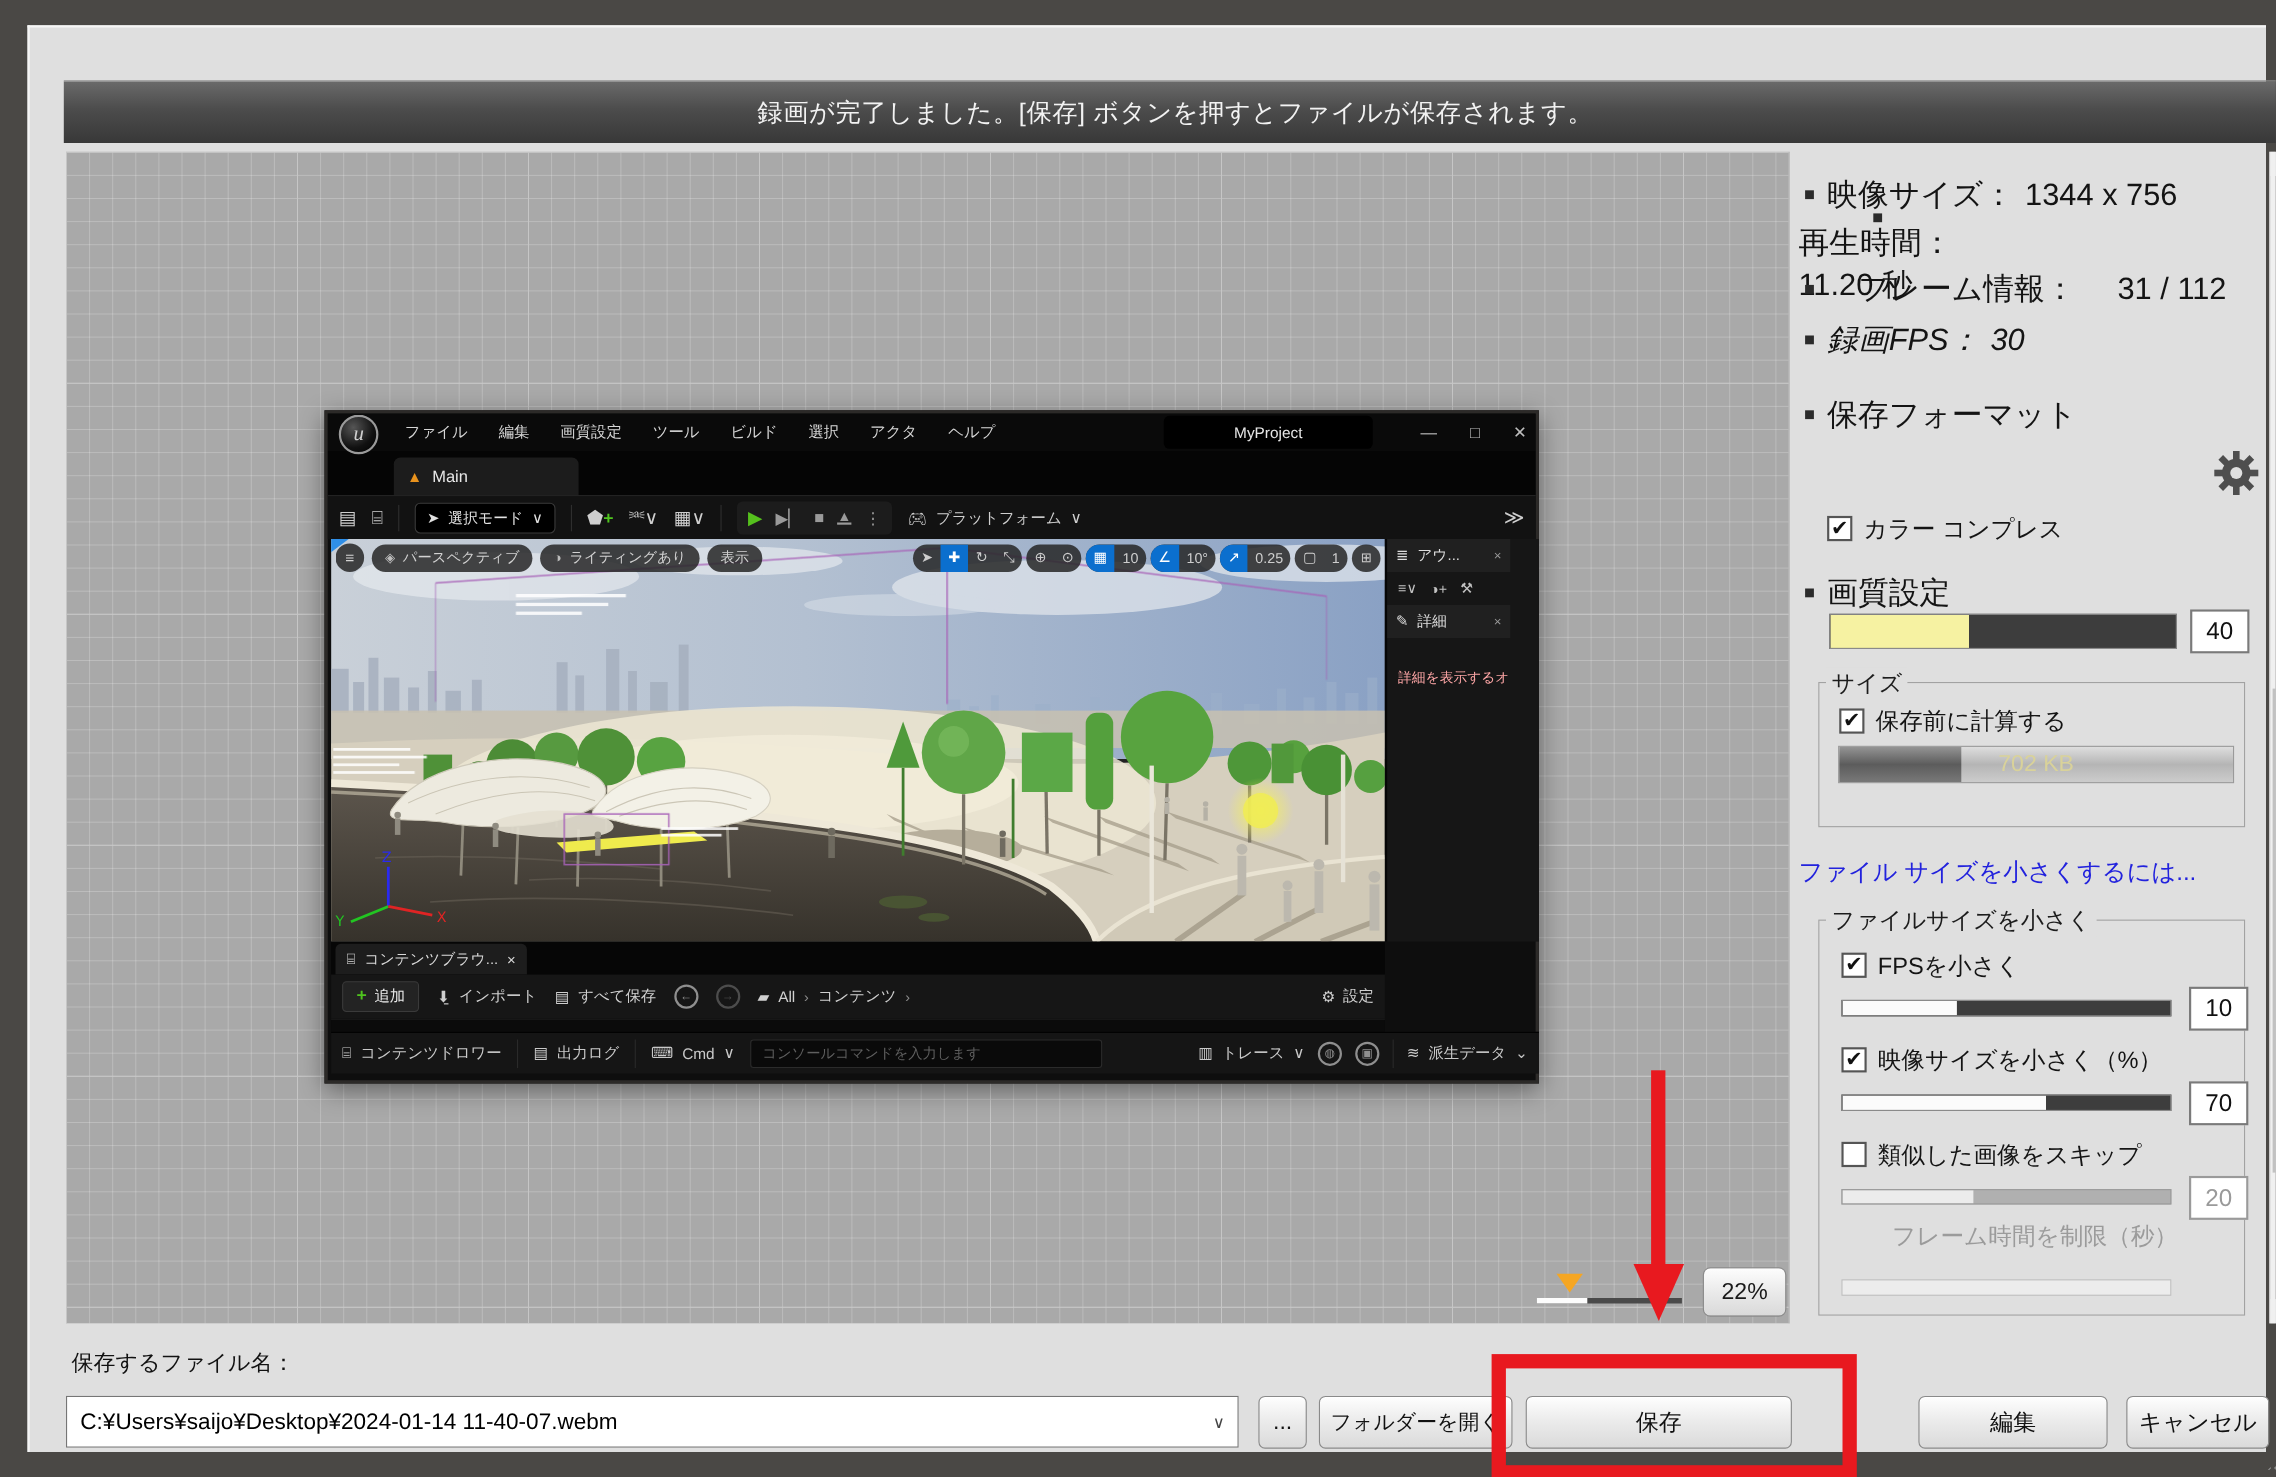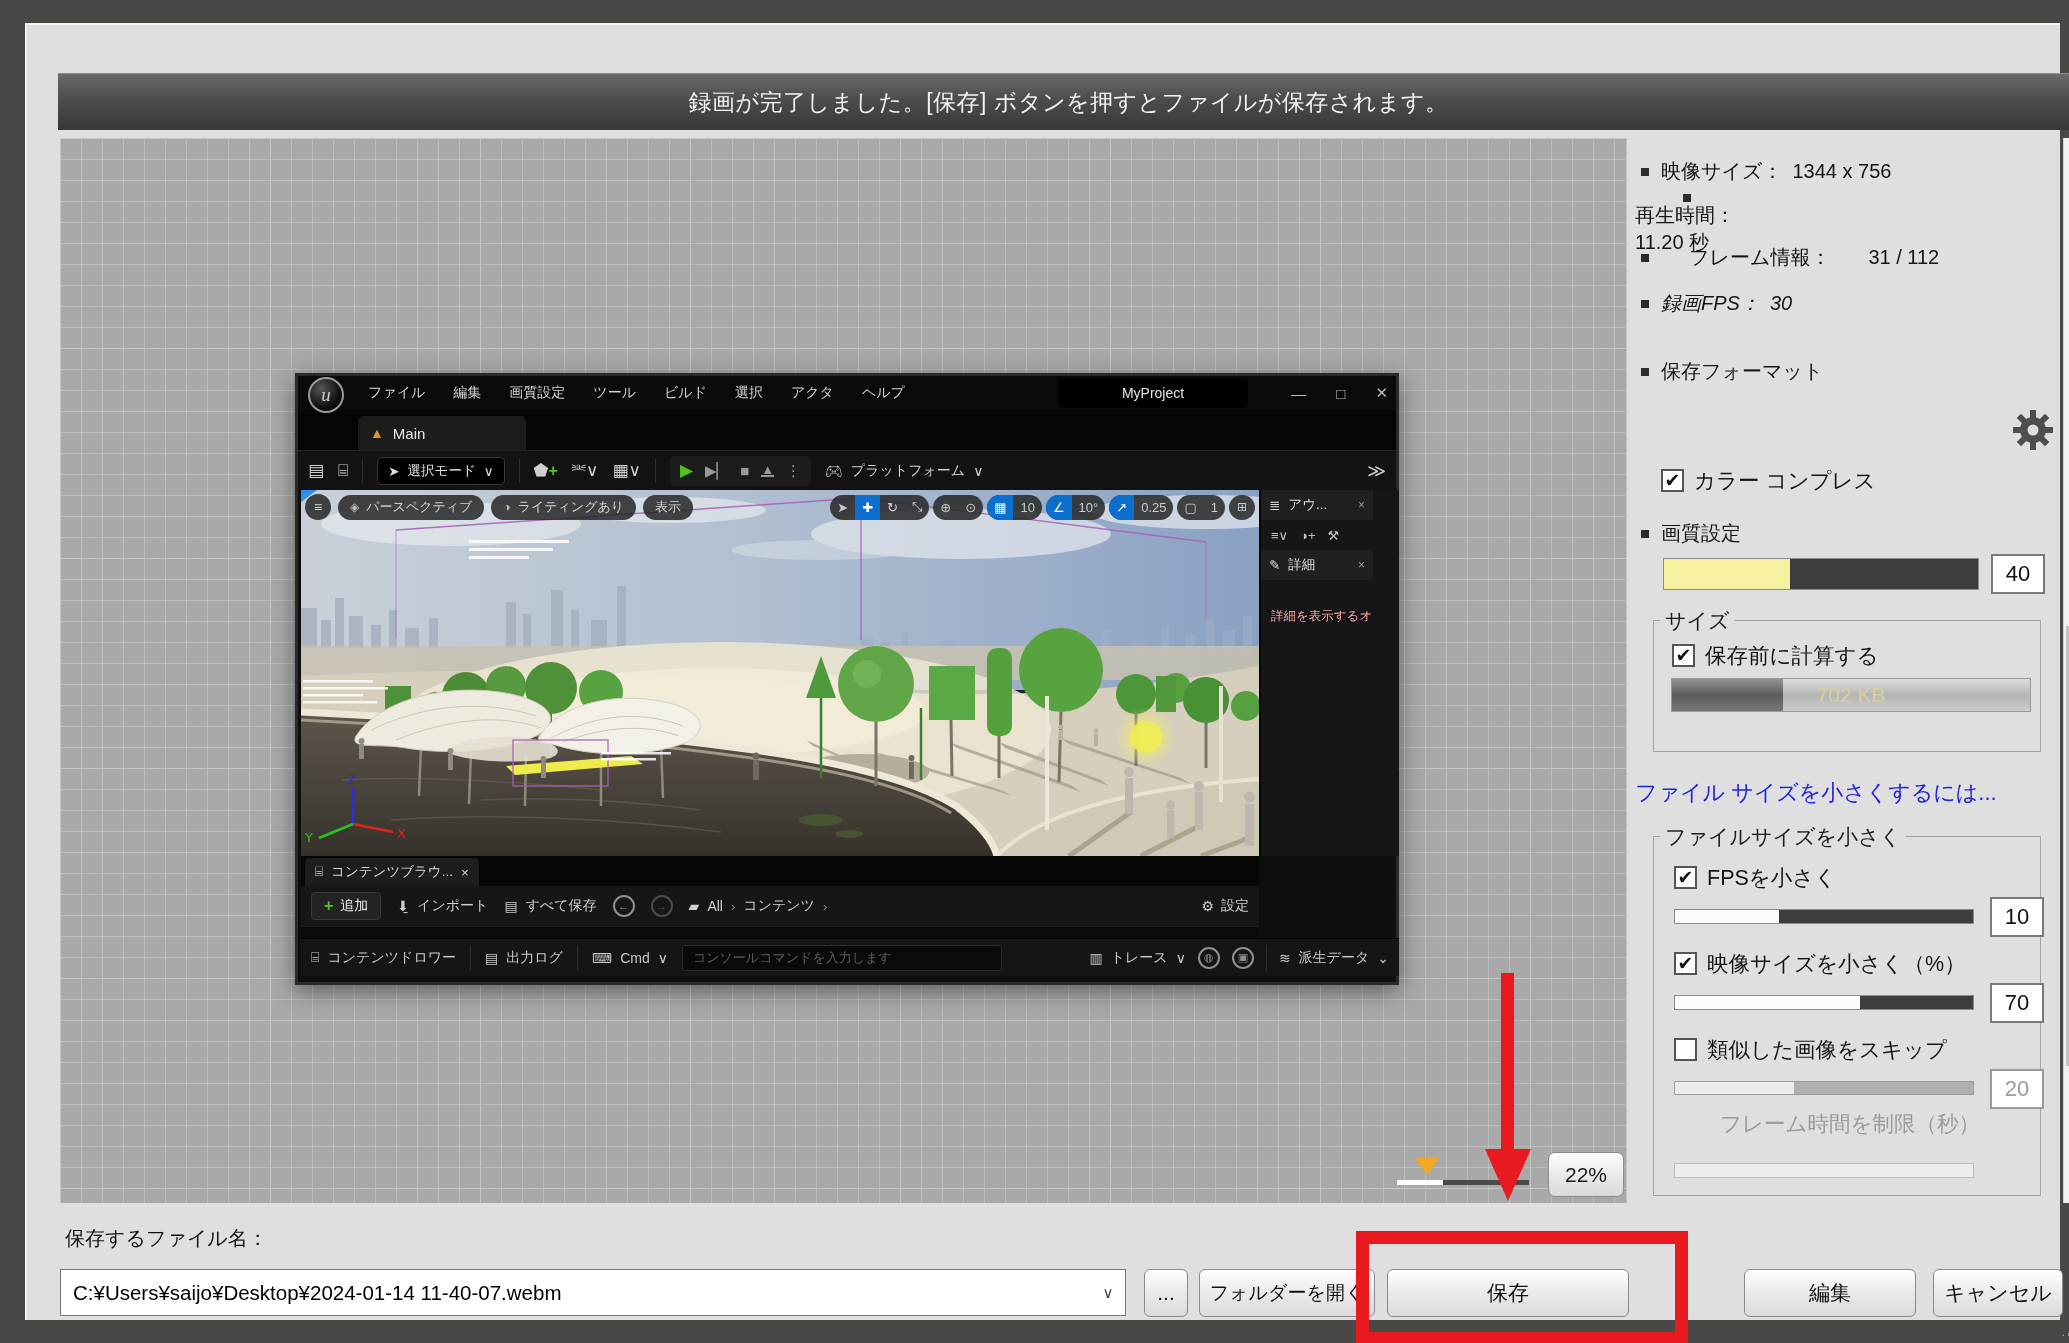--- a/index.html
+++ b/index.html
@@ -108,21 +108,21 @@
   .combo input{border:none;outline:none;flex:1;font-size:20.5px;padding:0 12px;color:#000;background:transparent;}
   .combo .dd{width:34px;text-align:center;color:#444;font-size:15px;}
   .btn{position:absolute;height:48px;background:linear-gradient(#fefefe,#ececec 45%,#dadada);border:1px solid #8a8a8a;
        border-radius:6px;display:flex;align-items:center;justify-content:center;font-size:21px;color:#111;
        box-shadow:inset 0 1px 0 #fff;}
   .grip{position:absolute;left:2032px;top:1292px;width:22px;height:22px;
         background-image:radial-gradient(#9a9a9a 1.6px,transparent 1.8px);background-size:7px 7px;
         clip-path:polygon(100% 0,100% 100%,0 100%);}
   
   .sidebar{position:absolute;left:1600px;top:113px;width:436px;height:1065px;color:#141414;}
-  .info-row{position:absolute;left:8px;display:flex;align-items:baseline;font-size:20px;}
+  .info-row{position:absolute;left:8px;display:flex;align-items:baseline;font-size:28px;}
   .bullet{width:8px;height:8px;background:#2b2b2b;margin:0 12px 0 6px;align-self:center;flex:0 0 auto;}
   .info-row .lab{margin-right:10px;}
   .select{position:absolute;left:58px;top:267px;width:306px;height:46px;background:#fff;border:2px solid #6e6e6e;
           display:flex;align-items:center;font-size:22px;padding-left:14px;}
   .select .arr{margin-left:auto;margin-right:12px;color:#3c3c3c;font-size:15px;}
   .gear{position:absolute;left:384px;top:270px;}
   .cbx{width:23px;height:23px;background:#fff;border:2px solid #555;display:inline-flex;align-items:center;
        justify-content:center;font-size:19px;font-weight:bold;color:#111;flex:0 0 auto;}
   .chkrow{position:absolute;display:flex;align-items:center;gap:10px;font-size:21.5px;}
   .pbar{position:absolute;background:#3d3d3d;border:1px solid #8a8a8a;overflow:hidden;}

